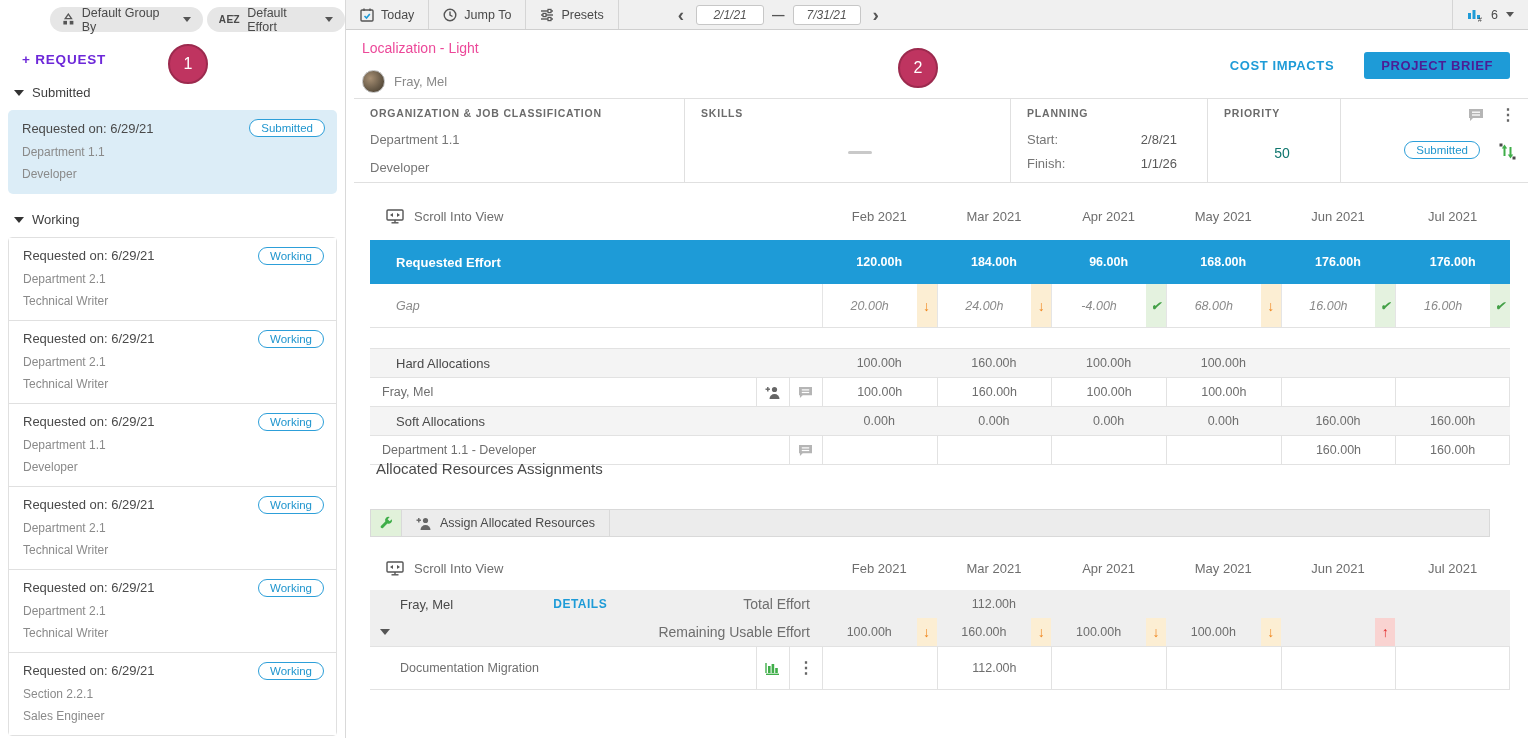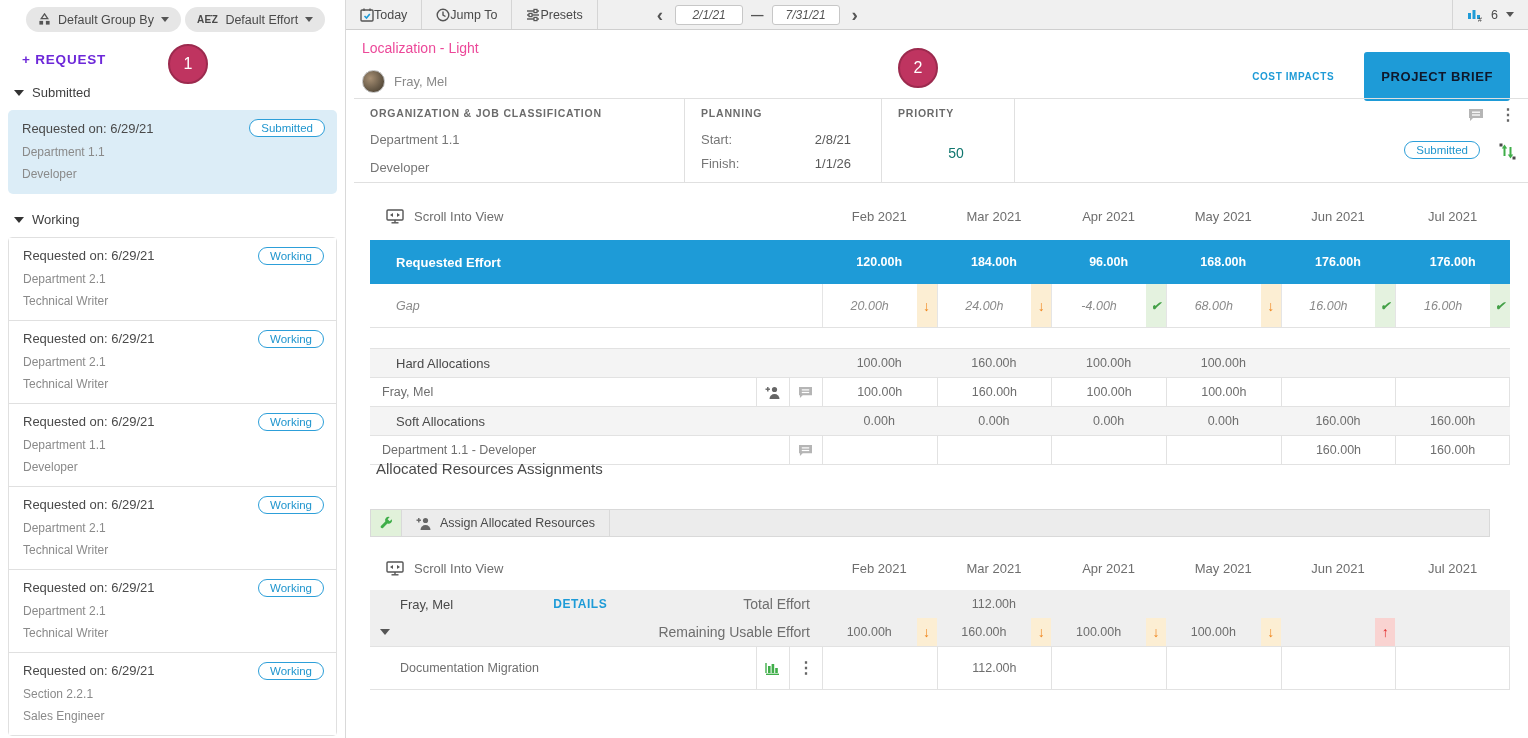--- a/index.html
+++ b/index.html
@@ -1,21 +1,21 @@
 <!DOCTYPE html>
 <html><head>
 <meta charset="utf-8">
 <style>
   * { margin:0; padding:0; box-sizing:border-box; }
   body { font-family:"Liberation Sans", sans-serif; background:#fff; }
   #page { position:relative; width:1528px; height:738px; overflow:hidden; background:#fff; color:#464646; }
 
   
   #sidebar { position:absolute; left:0; top:0; width:346px; height:100%; border-right:1px solid #d9d9d9; background:#fff; }
-  .pills { display:flex; gap:4px; padding:7px 0 0 26px; }
+  .pills { display:flex; gap:4px; padding:7px 0 0 50px; }
   .pill { display:flex; align-items:center; gap:7px; background:#e6e6e6; border-radius:13px; height:25px; padding:0 12px; font-size:12.5px; color:#4a4a4a; cursor:pointer; }
   .caret { width:0; height:0; border-left:4.5px solid transparent; border-right:4.5px solid transparent; border-top:5px solid #555; }
   .az { font-size:10px; font-weight:bold; color:#4a4a4a; letter-spacing:.5px; }
   .request-link { margin:20px 0 0 22px; color:#6d28d9; font-weight:bold; font-size:13.5px; letter-spacing:.8px; cursor:pointer; }
   .section-hdr { display:flex; align-items:center; gap:8px; margin:18px 0 0 14px; font-size:13px; color:#3f3f3f; cursor:pointer; }
   .tri-down { width:0; height:0; border-left:5px solid transparent; border-right:5px solid transparent; border-top:6px solid #333; }
   .card { position:relative; padding:10px 14px 12px 14px; background:#fff; }
   .card .req-line { font-size:13px; color:#4a4a4a; margin-bottom:9px; }
   .card .sub-line { font-size:12px; color:#8a8a8a; margin-top:8px; }
   .card .status { position:absolute; top:9px; right:12px; }
@@ -24,35 +24,35 @@
   .card-stack { margin:10px 8px 0 8px; border:1px solid #e0e0e0; border-radius:4px; }
   .card-stack .card { border-bottom:1px solid #e0e0e0; }
   .card-stack .card:last-child { border-bottom:none; }
 
   
   .ann-badge { position:absolute; width:40px; height:40px; border-radius:50%; background:#bf3460; border:2px solid #9c2a4e; color:#fff; font-size:16px; display:flex; align-items:center; justify-content:center; z-index:50; }
 
   
   #main { position:absolute; left:346px; top:0; right:0; bottom:0; }
   #top-toolbar { display:flex; align-items:stretch; height:30px; background:#f0f0f0; border-bottom:1px solid #cfcfcf; font-size:12.5px; color:#4a4a4a; }
-  .tb-btn { display:flex; align-items:center; padding:0 14px; border-right:1px solid #d5d5d5; cursor:pointer; }
+  .tb-btn { display:flex; align-items:center; gap:7px; padding:0 14px; border-right:1px solid #d5d5d5; cursor:pointer; }
   .tb-center { display:flex; align-items:center; gap:8px; margin-left:55px; }
   .chev { font-size:19px; color:#555; font-weight:bold; cursor:pointer; line-height:1; padding:0 4px; }
   .date-input { width:68px; height:20px; border:1px solid #c7c7c7; border-radius:3px; background:#fff; text-align:center; font-style:italic; font-size:12px; color:#555; font-family:"Liberation Sans", sans-serif; }
   .tb-right { margin-left:auto; display:flex; align-items:center; }
   .tb-right .seg { display:flex; align-items:center; gap:8px; padding:0 14px; border-left:1px solid #d5d5d5; height:100%; cursor:pointer; }
 
   #proj-header { position:relative; height:68px; }
   .proj-title { position:absolute; left:16px; top:10px; font-size:14px; color:#ec4899; }
   .owner-row { position:absolute; left:16px; top:40px; display:flex; align-items:center; gap:9px; }
   .avatar { width:23px; height:23px; border-radius:50%; background:radial-gradient(circle at 35% 35%, #a89074, #6b5d4a 55%, #3e3426); border:1px solid #bbb; }
   .owner-name { font-size:13px; color:#8a8a8a; }
   .hdr-actions { position:absolute; right:18px; top:22px; display:flex; align-items:center; gap:30px; }
-  .link-btn { color:#1e9bd7; font-weight:bold; font-size:10px; letter-spacing:.6px; cursor:pointer; }
-  .solid-btn { background:#1e9bd7; color:#0f172a; font-weight:bold; font-size:13px; letter-spacing:.6px; padding:17px 17px; border-radius:3px; cursor:pointer; }
+  .link-btn { color:#1e9bd7; font-weight:bold; font-size:13px; letter-spacing:.6px; cursor:pointer; }
+  .solid-btn { background:#1e9bd7; color:#4c1d95; font-weight:bold; font-size:13px; letter-spacing:.6px; padding:6px 17px; border-radius:3px; cursor:pointer; }
 
   #info-panel { position:absolute; left:8px; right:0; top:98px; height:85px; border-top:1px solid #e0e0e0; border-bottom:1px solid #e0e0e0; display:flex; }
   .ip-col { border-right:1px solid #e0e0e0; padding:8px 0 0 16px; position:relative; }
   .ip-col:last-child { border-right:none; }
   .ip-hdr { font-size:10.5px; font-weight:bold; color:#6b6b6b; letter-spacing:.8px; }
   .ip-val { font-size:13px; color:#767676; margin-top:13px; }
   .skills-dash { position:absolute; left:50%; top:52px; width:24px; height:3px; background:#c9c9c9; border-radius:2px; }
   .plan-row { display:flex; width:150px; justify-content:space-between; font-size:13px; color:#767676; margin-top:13px; }
   .plan-row .pv { color:#5a5a5a; }
   .prio-val { text-align:center; font-size:14px; color:#0f766e; margin-top:26px; }
@@ -258,20 +258,24 @@
         <span class="solid-btn">PROJECT BRIEF</span>
       </div>
     </div>
 
     <div id="info-panel">
       <div class="ip-col" style="width:331px;">
         <div class="ip-hdr">ORGANIZATION &amp; JOB CLASSIFICATION</div>
         <div class="ip-val">Department 1.1</div>
         <div class="ip-val">Developer</div>
       </div>
+      <div class="ip-col" style="width:326px;">
+        <div class="ip-hdr">SKILLS</div>
+        <div class="skills-dash"></div>
+      </div>
       <div class="ip-col" style="width:197px;">
         <div class="ip-hdr">PLANNING</div>
         <div class="plan-row">
           <span>Start:</span>
           <span class="pv">2/8/21</span>
         </div>
         <div class="plan-row" style="margin-top:9px;">
           <span>Finish:</span>
           <span class="pv">1/1/26</span>
         </div>

